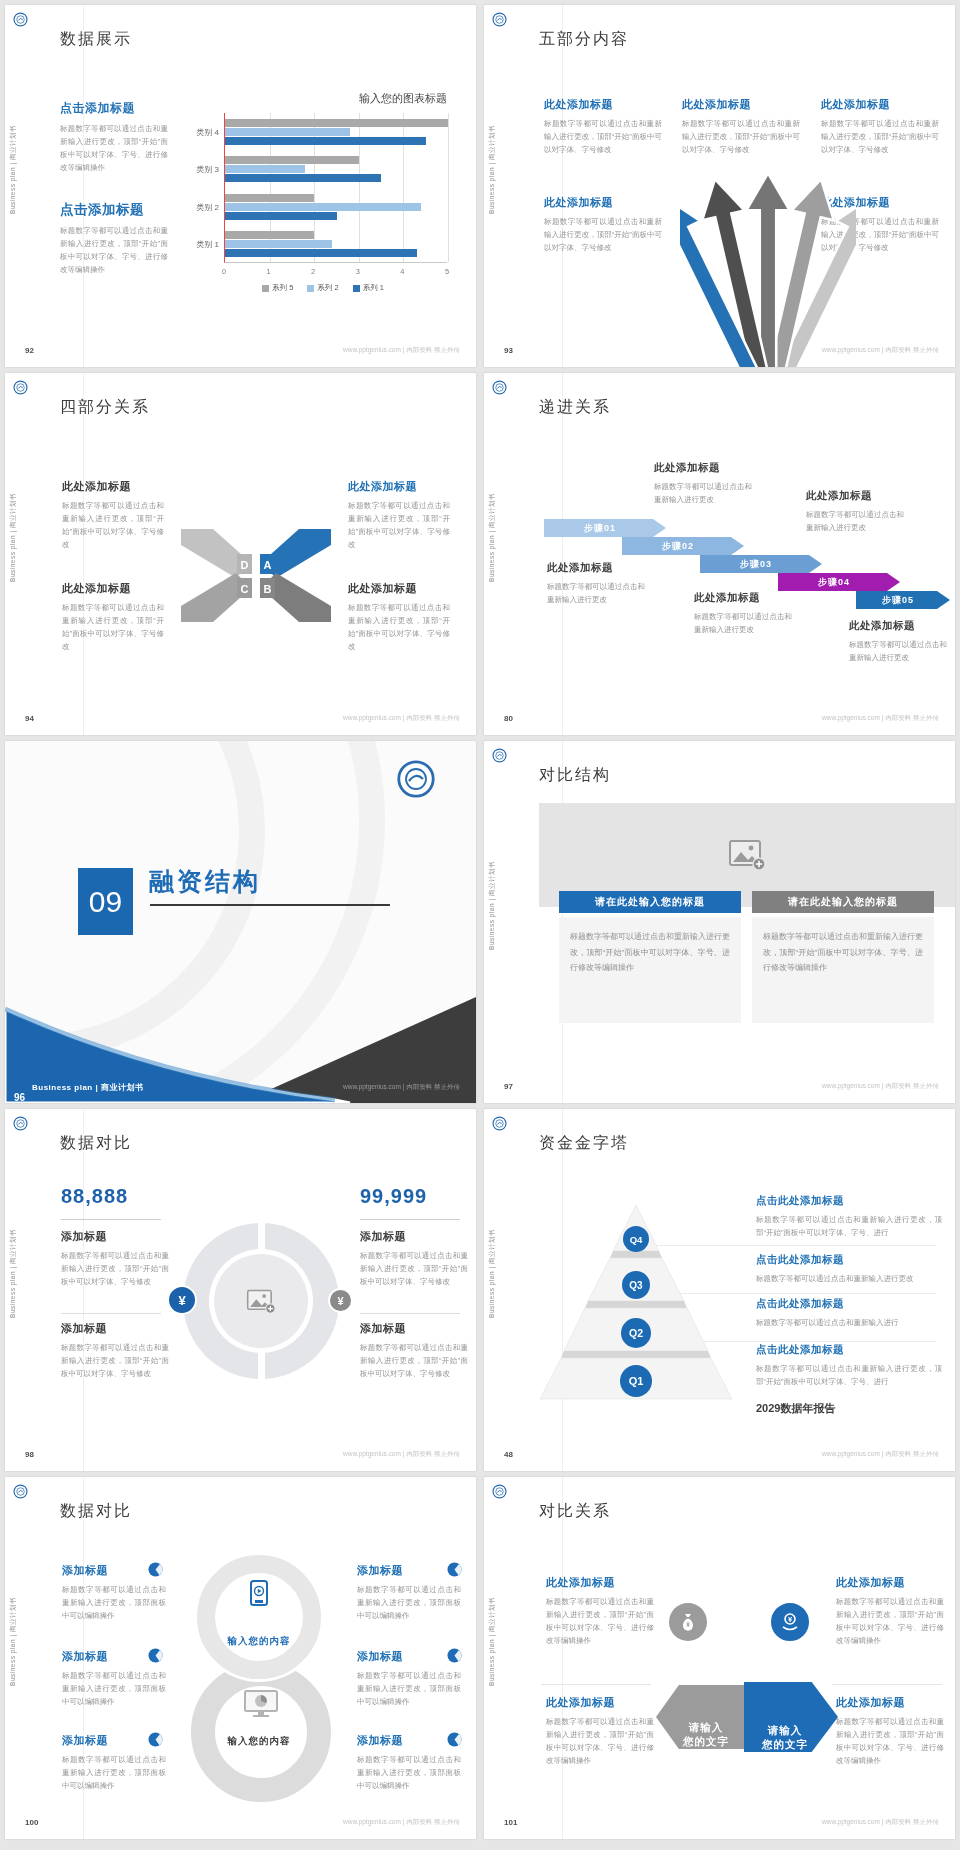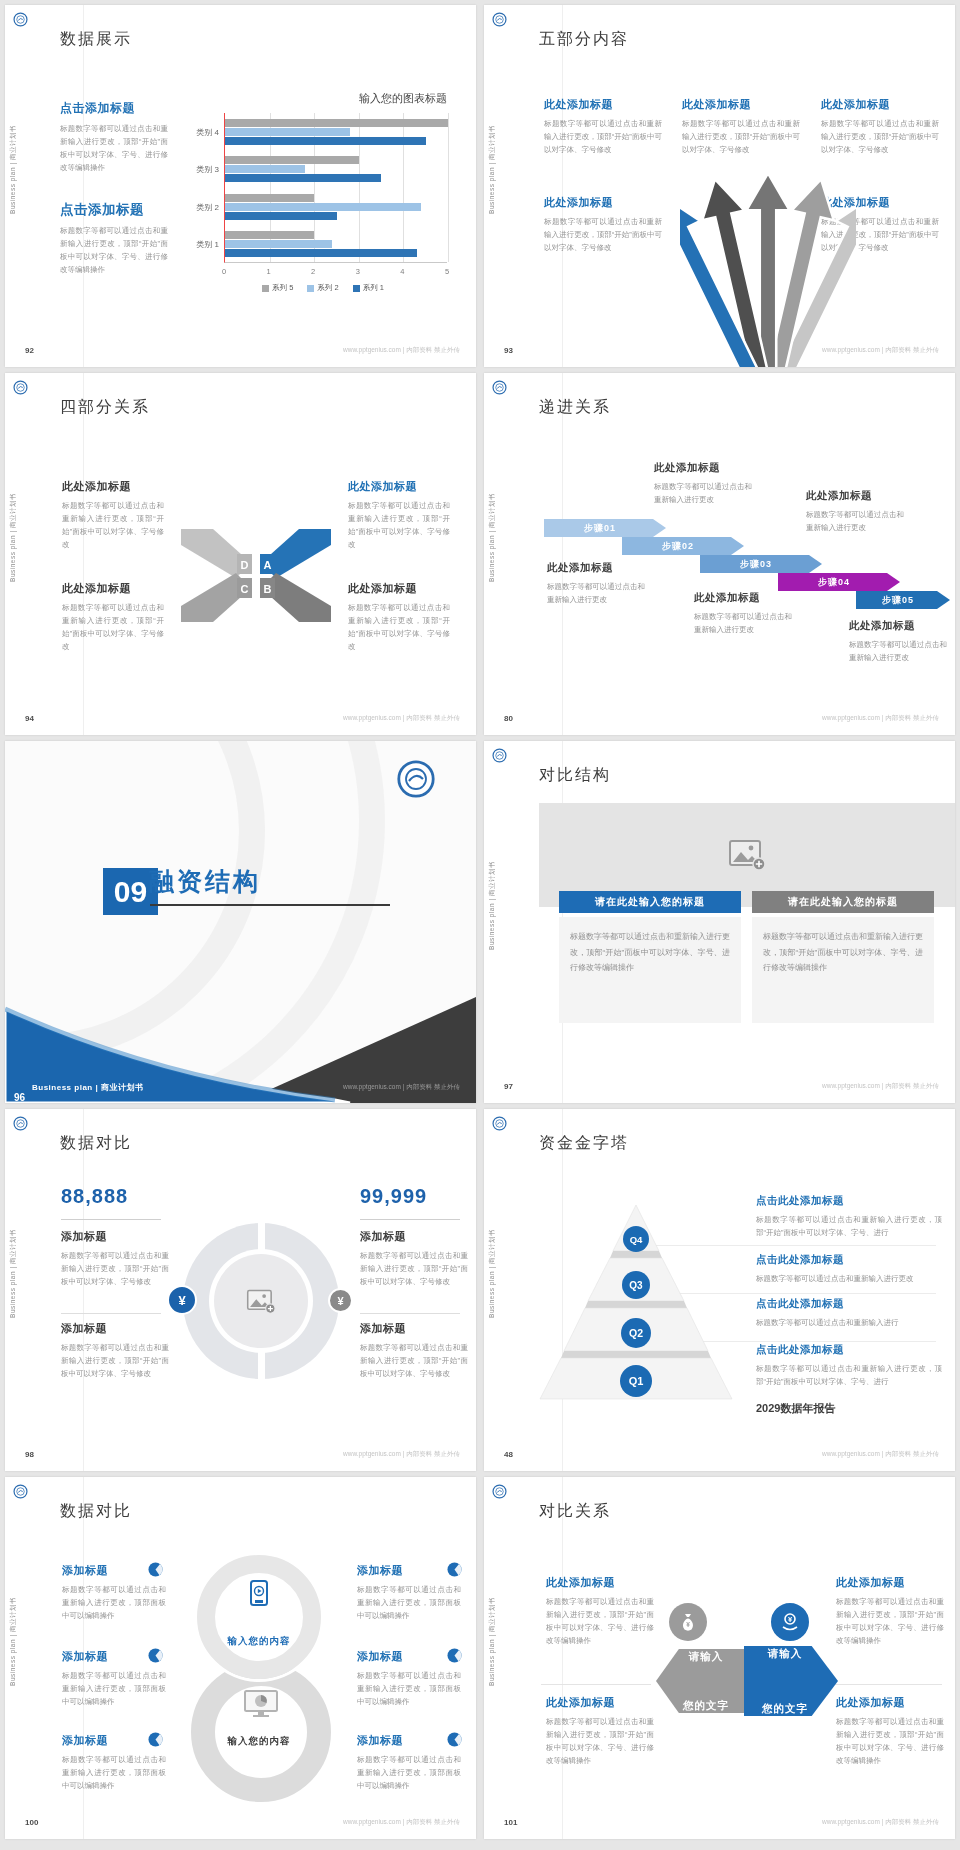--- a/index.html
+++ b/index.html
@@ -36,24 +36,24 @@
   .ring { position:absolute; left:178px; top:114px; width:156px; height:156px; border-radius:50%; background:#e3e5e9; }
   .ring-hole { position:absolute; left:26px; top:26px; right:26px; bottom:26px; border-radius:50%; background:#fff; }
   .ring-inner { position:absolute; left:31px; top:31px; right:31px; bottom:31px; border-radius:50%; background:#eaeaec; display:flex; align-items:center; justify-content:center; }
   .slit { position:absolute; width:7px; height:27px; background:#fff; left:74.5px; }
   .badge { position:absolute; border-radius:50%; display:flex; align-items:center; justify-content:center; color:#fff; font-weight:bold; }
   
   .ring8 { position:absolute; border-radius:50%; }
   .clabel { position:absolute; font-weight:bold; font-size:9.5px; letter-spacing:1px; text-align:center; }
   .pie-ic { position:absolute; width:15px; height:15px; }
   
-  .pent { position:absolute; display:flex; flex-direction:column; align-items:center; justify-content:space-between; color:#fff; font-weight:bold; font-size:10.5px; line-height:1.4; letter-spacing:1px; }
+  .pent { position:absolute; display:flex; flex-direction:column; align-items:center; justify-content:flex-end; color:#fff; font-weight:bold; font-size:10.5px; line-height:1.4; letter-spacing:1px;margin-top:36px; }
   
   .arc { position:absolute; border-radius:50%; border:26px solid rgba(225,225,225,.35); }
-  .num-box { position:absolute; left:73px; top:127px; width:55px; height:47px; background:#1b67b0; color:#fff; font-size:30px; font-weight:bold; display:flex; align-items:center; justify-content:center;margin-left:25px; }
+  .num-box { position:absolute; left:73px; top:127px; width:55px; height:67px; background:#1b67b0; color:#fff; font-size:30px; font-weight:normal; display:flex; align-items:center; justify-content:center; }
   .div-title { position:absolute; left:144px; top:124px; font-size:25px; font-weight:bold; color:#1e6cb5; letter-spacing:3px; }
   .div-line { position:absolute; left:145px; top:163px; width:240px; height:2px; background:#3a3a3a; }
   .div-sub { position:absolute; left:145px; top:172px; width:250px; font-size:11px; color:#44546a; line-height:1.6; }
   .df-num { position:absolute; left:9px; bottom:0; color:#fff; font-size:10px; font-weight:bold; }
   .df-brand { position:absolute; left:27px; bottom:10px; color:#fff; font-size:8px; font-weight:bold; letter-spacing:.5px; }
   .df-site { position:absolute; right:16px; bottom:11px; color:#9a9a9a; font-size:6.5px; }
 </style>
 </head>
 <body>
 

